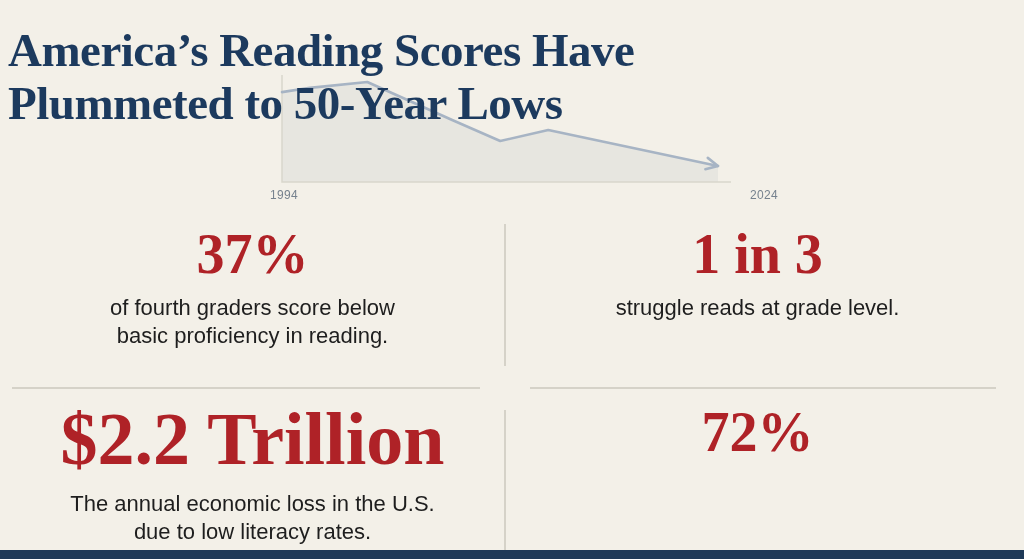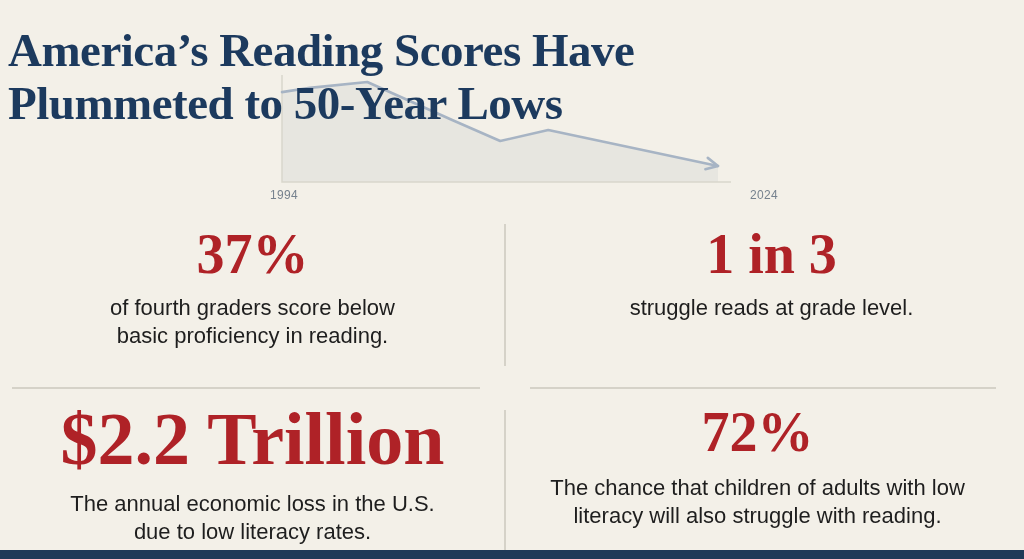--- a/index.html
+++ b/index.html
@@ -31,21 +31,21 @@
     position:absolute;top:24px;left:8px;right:0;text-align:left;
     font-family:"Liberation Serif", serif;font-weight:bold;
     font-size:47px;line-height:53px;color:var(--navy);letter-spacing:-.5px;
   }
   
   .quad{
     position:absolute;display:flex;flex-direction:column;align-items:center;
     text-align:center;box-sizing:border-box;
   }
   .q1{left:0;top:212px;width:505px;height:176px;padding-top:14px;}
-  .q2{left:505px;top:212px;width:505px;height:176px;padding-top:14px;margin-left:14px;}
+  .q2{left:505px;top:212px;width:505px;height:176px;padding-top:14px;}
   .q3{left:0;top:388px;width:505px;height:162px;padding-top:14px;}
   .q4{left:505px;top:388px;width:505px;height:173px;padding-top:16px;}
   .stat-value{
     font-family:"Liberation Serif", serif;font-weight:bold;
     font-size:56px;line-height:1.0;color:var(--red);white-space:nowrap;
   }
   .q3 .stat-value{font-size:74px;}
   .stat-caption{
     margin-top:12px;font-size:22px;line-height:28px;color:var(--ink);
   }
@@ -104,20 +104,16 @@
   <div class="quad q3">
     <div class="stat-value">$2.2 Trillion</div>
     <div class="stat-caption">
       <div>The annual economic loss in the U.S.</div>
       <div>due to low literacy rates.</div>
     </div>
   </div>
 
   <div class="quad q4">
     <div class="stat-value">72%</div>
-    <div class="stat-caption">
-      <div>The chance that children of adults with low</div>
-      <div>literacy will also struggle with reading.</div>
-    </div>
   </div>
 
   <div class="footer-bar"></div>
 </div>
 
 </body></html>

